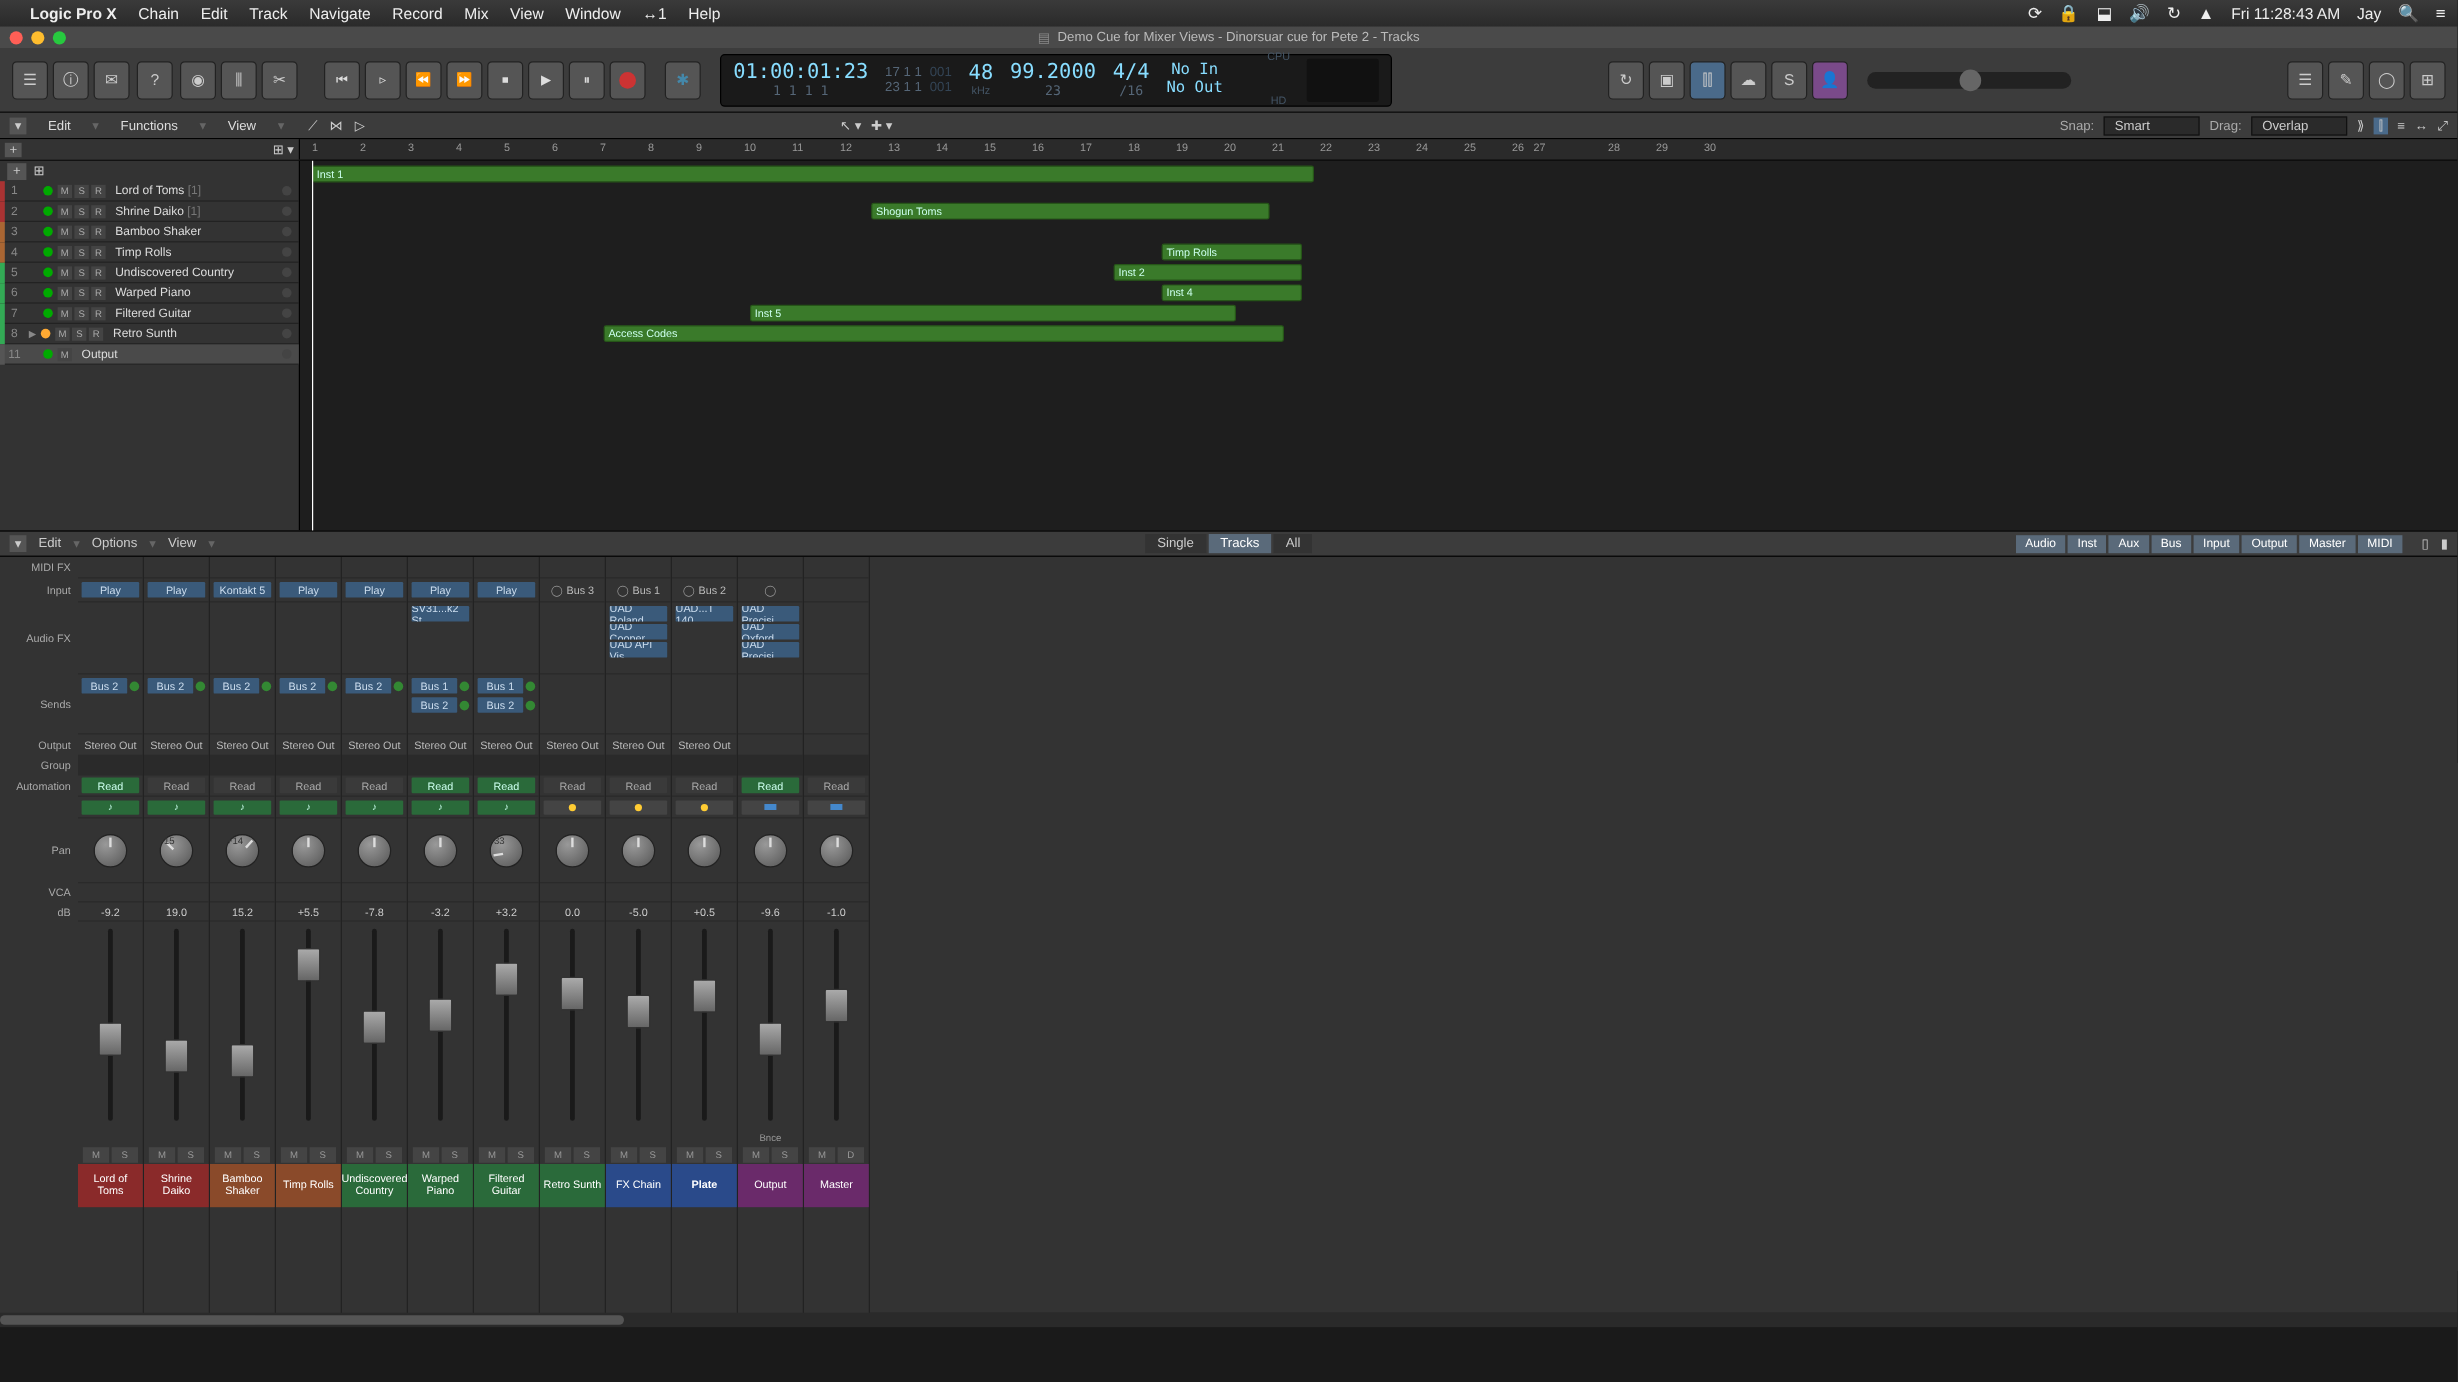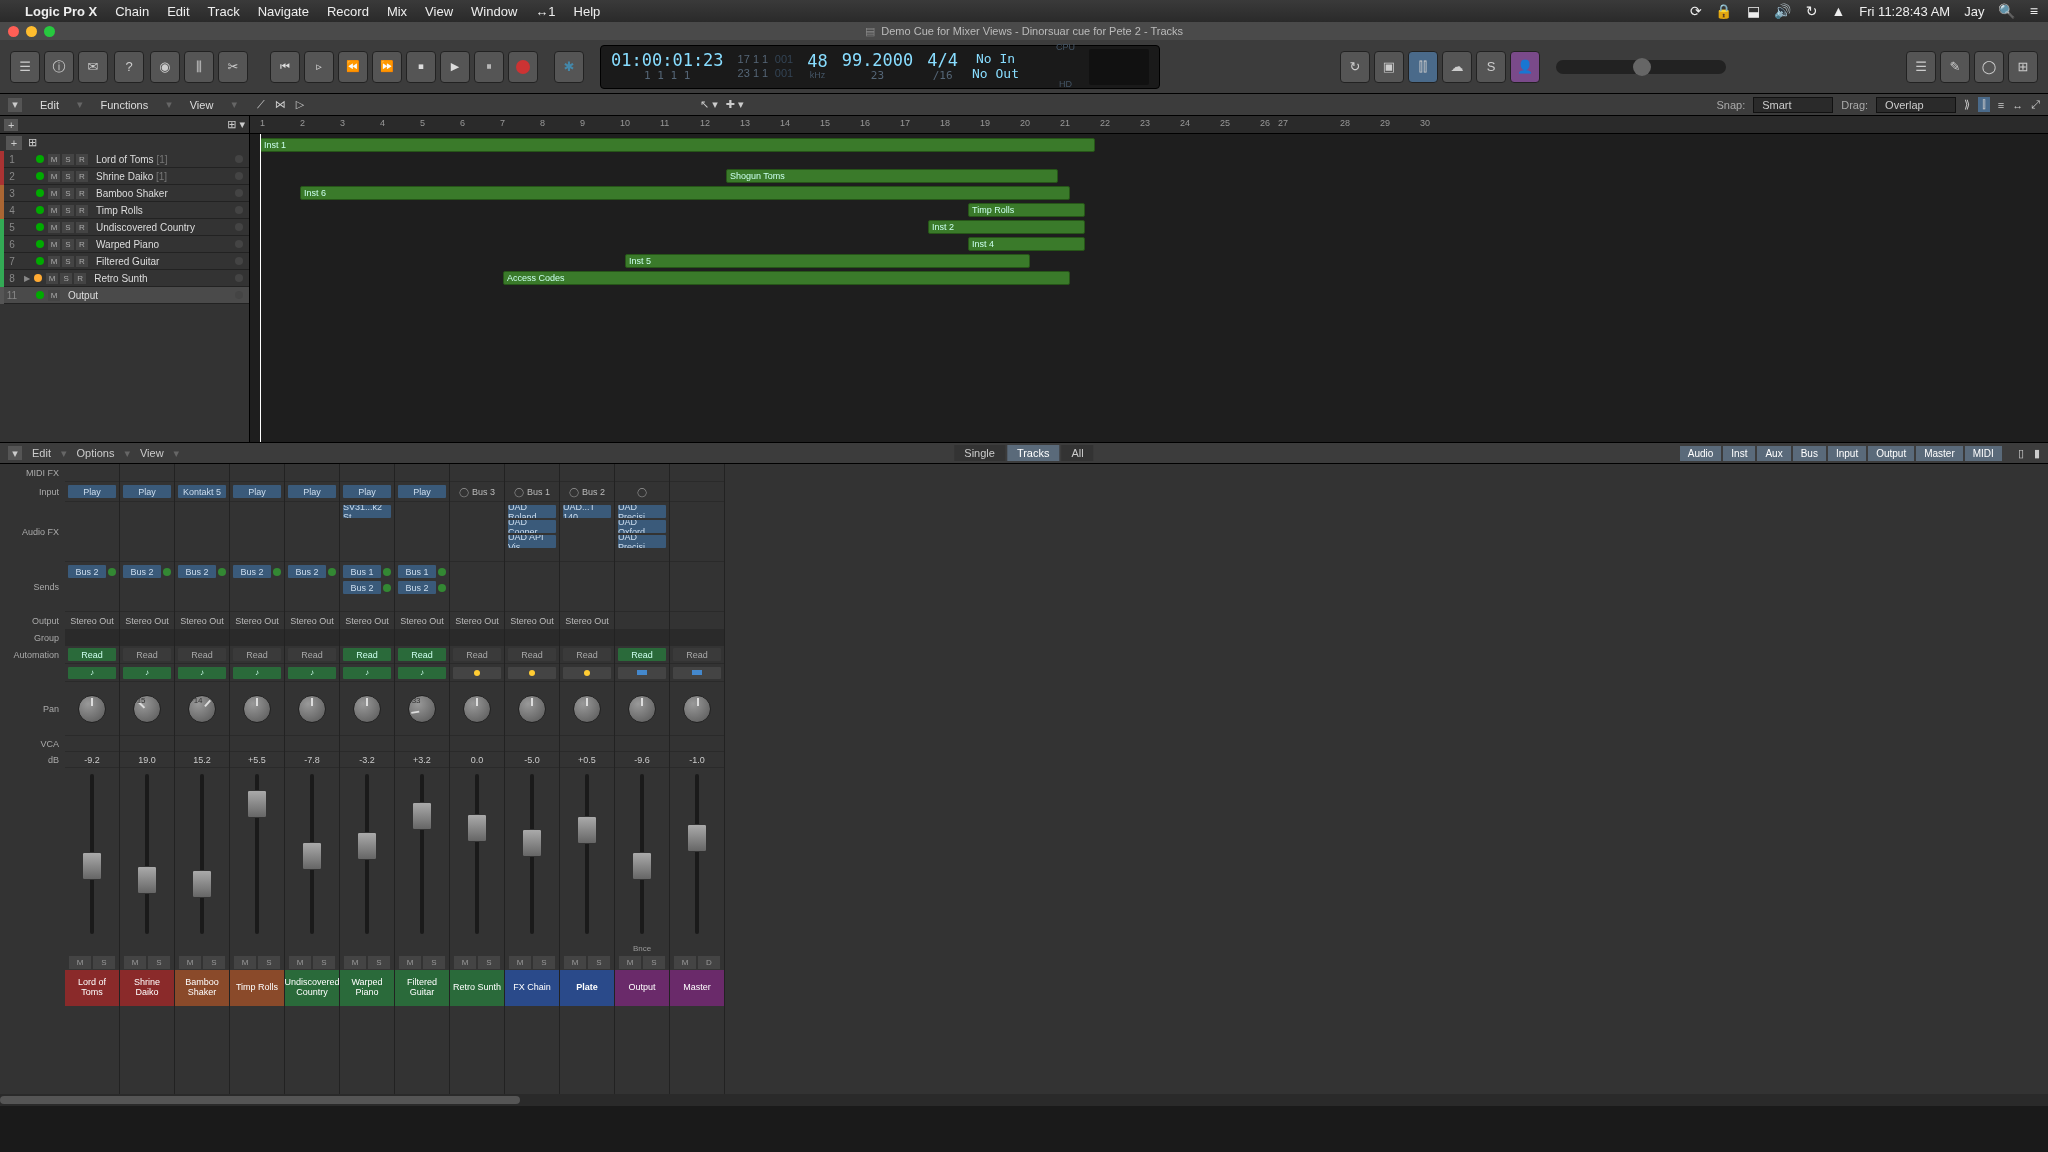--- a/index.html
+++ b/index.html
@@ -396,21 +396,20 @@
           <span>M</span>
         </div>
         <span class="tname">Output </span>
         <span style="width:8px;height:8px;border-radius:50%;background:#444;margin-right:2px;"></span>
       </div>
     </div>
   <div class="regions" id="regions">
     <div class="playhead"></div>
   <div class="region" style="top: 4px; left: 10px; width: 835px;">Inst 1</div>
       <div class="region" style="top: 35px; left: 476px; width: 332px;">Shogun Toms</div>
-      <div class="region" style="top: 52px; left: 50px; width: 770px;">Inst 6</div>
       <div class="region" style="top: 69px; left: 718px; width: 117px;">Timp Rolls</div>
       <div class="region" style="top: 86px; left: 678px; width: 157px;">Inst 2</div>
       <div class="region" style="top: 103px; left: 718px; width: 117px;">Inst 4</div>
       <div class="region" style="top: 120px; left: 375px; width: 405px;">Inst 5</div>
       <div class="region" style="top: 137px; left: 253px; width: 567px;">Access Codes</div>
     </div>
 </div>
 
 <div class="mixer-bar" style="position:relative;">
   <span style="width:14px;height:14px;background:#555;display:flex;align-items:center;justify-content:center;">▾</span>

